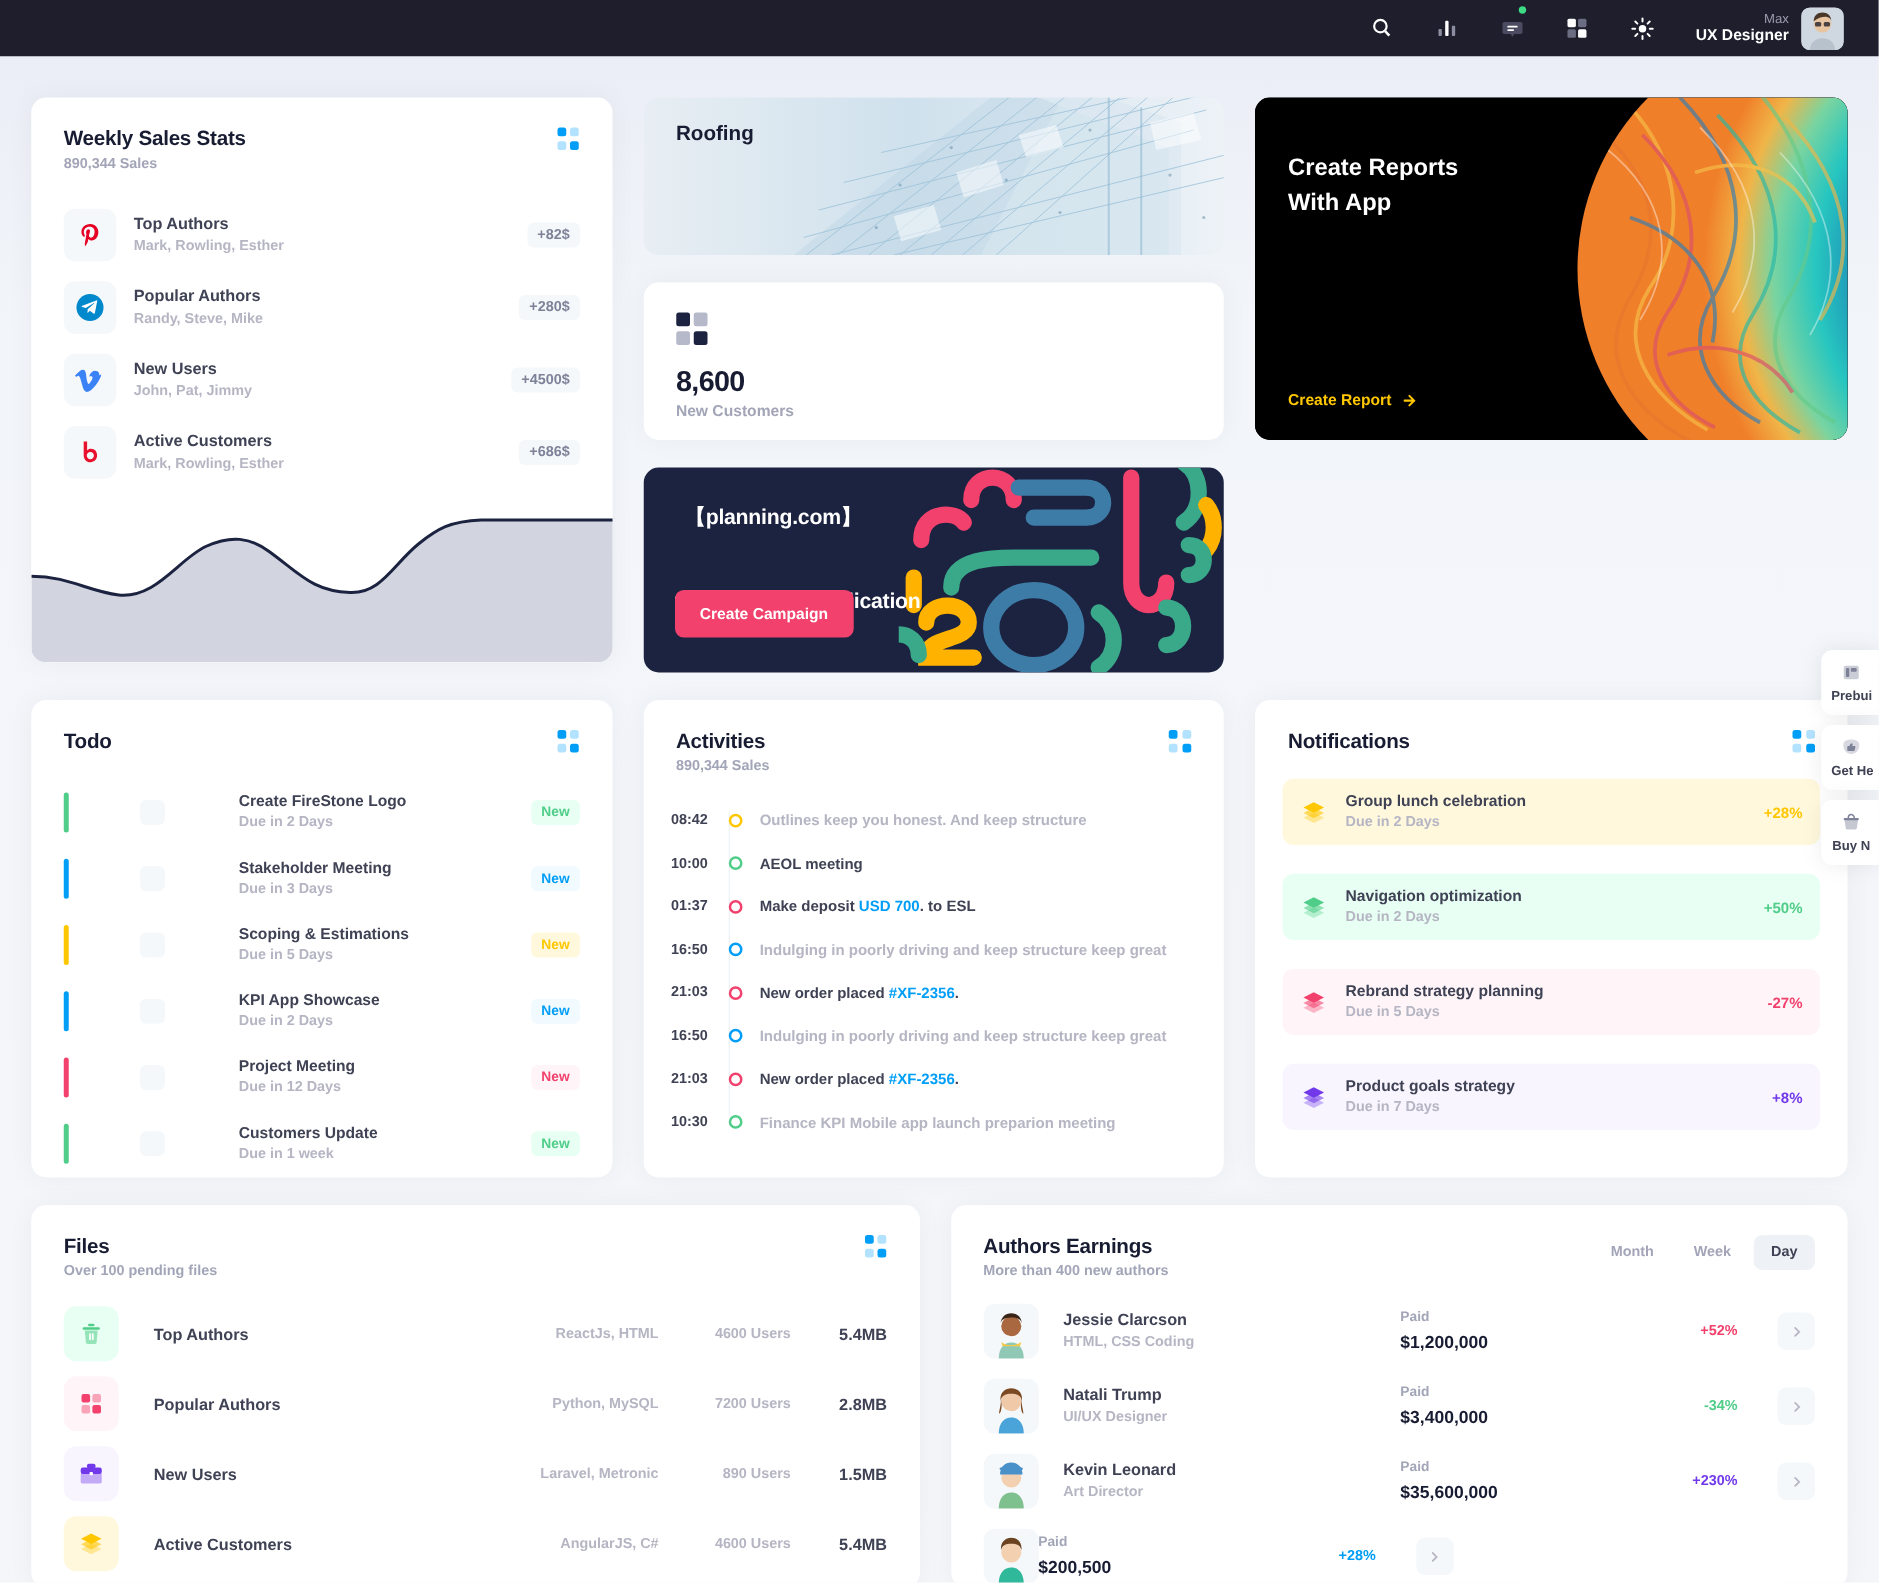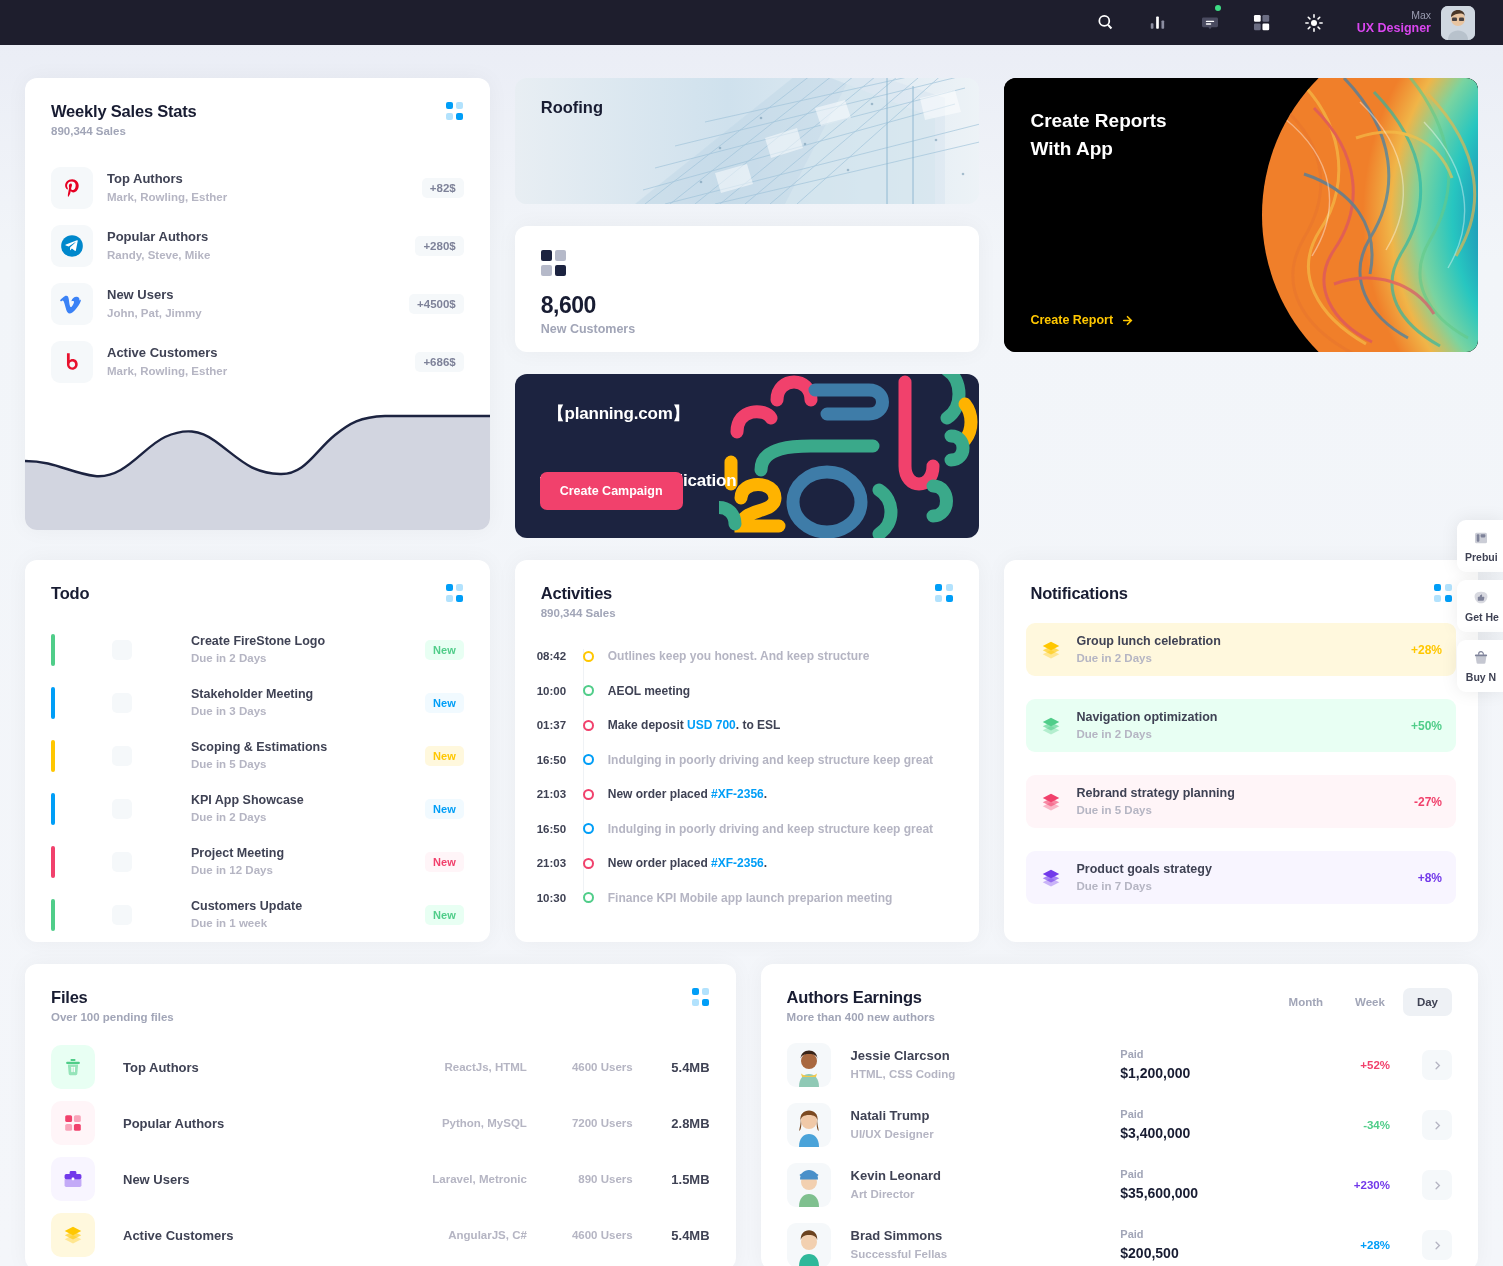--- a/index.html
+++ b/index.html
@@ -19,21 +19,21 @@
   }
   .hdr-icons { display: flex; align-items: center; gap: 18px; margin-right: 22px; }
   .hdr-ico { width: 34px; height: 34px; display: flex; align-items: center; justify-content: center;
              position: relative; cursor: pointer; }
   .hdr-ico svg { display: block; }
   .green-dot { position: absolute; top: -1px; right: 6px; width: 6px; height: 6px;
                border-radius: 50%; background: #3ddc84; }
   .user-block { display: flex; align-items: center; gap: 10px; }
   .user-text { text-align: right; line-height: 1.15; }
   .user-name { font-size: 10.5px; color: #9a9cb0; }
-  .user-role { font-size: 12.5px; color: #d946ef; font-weight: bold; }
+  .user-role { font-size: 12.5px; color: #ffffff; font-weight: bold; }
   .avatar { width: 34px; height: 34px; border-radius: 7px; overflow: hidden; background: #c9d2dd; }
 
   
   .page { padding: 33px 25px 0 25px; }
   .row { display: flex; gap: 25px; }
   .card { background: #fff; border-radius: 12px; box-shadow: 0 0 22px rgba(0,0,0,0.045); }
   .col-a { width: 473px; }
   .col-b { width: 473px; }
   .col-c { width: 482px; }
 
@@ -69,21 +69,21 @@
   
   #newcust-card { margin-top: 22px; height: 126px; padding: 24px 26px; }
   .nc-ico { width: 26px; height: 26px; display: grid; grid-template-columns: 1fr 1fr; gap: 3px; }
   .nc-ico i { display: block; width: 11px; height: 11px; border-radius: 2px; }
   .nc-big { font-size: 23px; font-weight: bold; color: #181c32; margin-top: 16px; letter-spacing: -0.5px; }
   .nc-lbl { font-size: 12.5px; color: #a1a5b7; font-weight: 600; margin-top: 3px; }
 
   
   #reports-card { height: 274px; border-radius: 12px; overflow: hidden; position: relative; background: #000; }
   .rep-bg { position: absolute; inset: 0; }
-  .rep-title { position: absolute; top: 29px; left: 26px; color: #fff; font-size: 19px;
+  .rep-title { position: absolute; top: 43px; left: 26px; color: #fff; font-size: 19px;
                font-weight: bold; line-height: 1.45; z-index: 2; }
   .rep-link { position: absolute; bottom: 25px; left: 26px; color: #ffc700; font-size: 12.5px;
               font-weight: bold; display: flex; align-items: center; gap: 8px; z-index: 2; cursor: pointer; }
 
   
   #campaign-card { margin-top: 22px; height: 164px; background: #1c2340; border-radius: 12px;
                    position: relative; overflow: hidden; }
   .cmp-t1 { position: absolute; top: 28px; left: 33px; color: #fff; font-size: 17px; font-weight: bold; letter-spacing: -0.2px; }
   .cmp-t2 { position: absolute; top: 56px; left: 25px; color: #fff; font-size: 17px; font-weight: bold; letter-spacing: -0.2px; margin-top: 41px; }
   .cmp-btn { position: absolute; bottom: 28px; left: 25px; background: #f1416c; color: #fff;
@@ -815,24 +815,20 @@
           </div>
         </div>
         <div class="auth-row">
           <div class="auth-av">
             <svg width="36" height="40" viewBox="0 0 36 40">
               <path d="M8 40c0-9 4.5-13 10-13s10 4 10 13z" fill="#2fb89a"></path>
               <circle cx="18" cy="15" r="8" fill="#f2d0b0"></circle>
               <path d="M9.8 13c-.5-6 3.2-9.8 8.2-9.8S26.7 7 26.2 13c-1-3.5-3.5-5-8.2-5s-7.2 1.5-8.2 5z" fill="#6b4320"></path>
             </svg>
           </div>
-          <div class="auth-txt">
-            <div class="auth-name">Brad Simmons</div>
-            <div class="auth-role">Successful Fellas</div>
-          </div>
           <div class="auth-paid">
             <div class="auth-paid-lbl">Paid</div>
             <div class="auth-amt">$200,500</div>
           </div>
           <div class="auth-pct" style="color:#009ef7">+28%</div>
           <div class="auth-arrow">
             <svg width="11" height="11" viewBox="0 0 24 24" fill="none" stroke="#b5b5c3" stroke-width="3" stroke-linecap="round">
                 <path d="M9 5l7 7-7 7"></path>
               </svg>
           </div>

